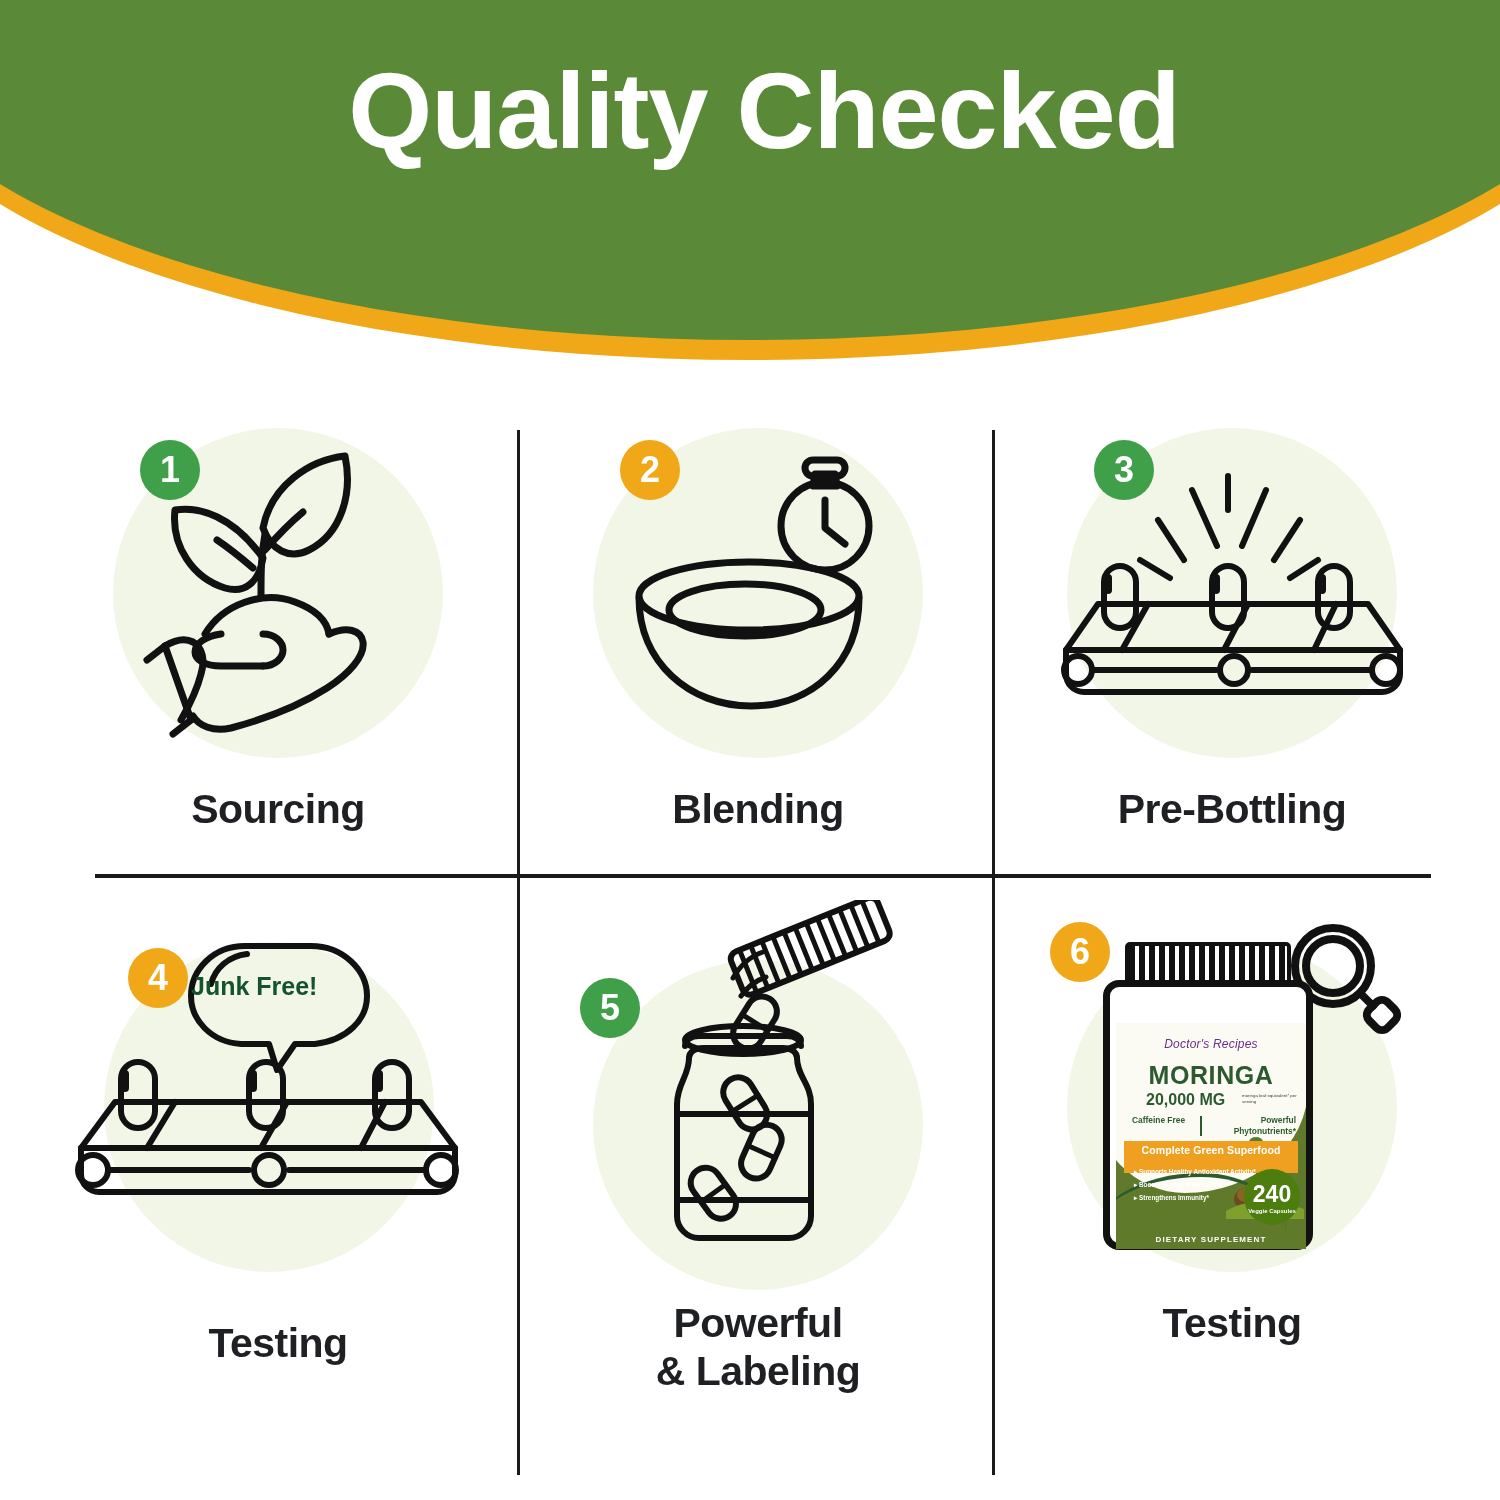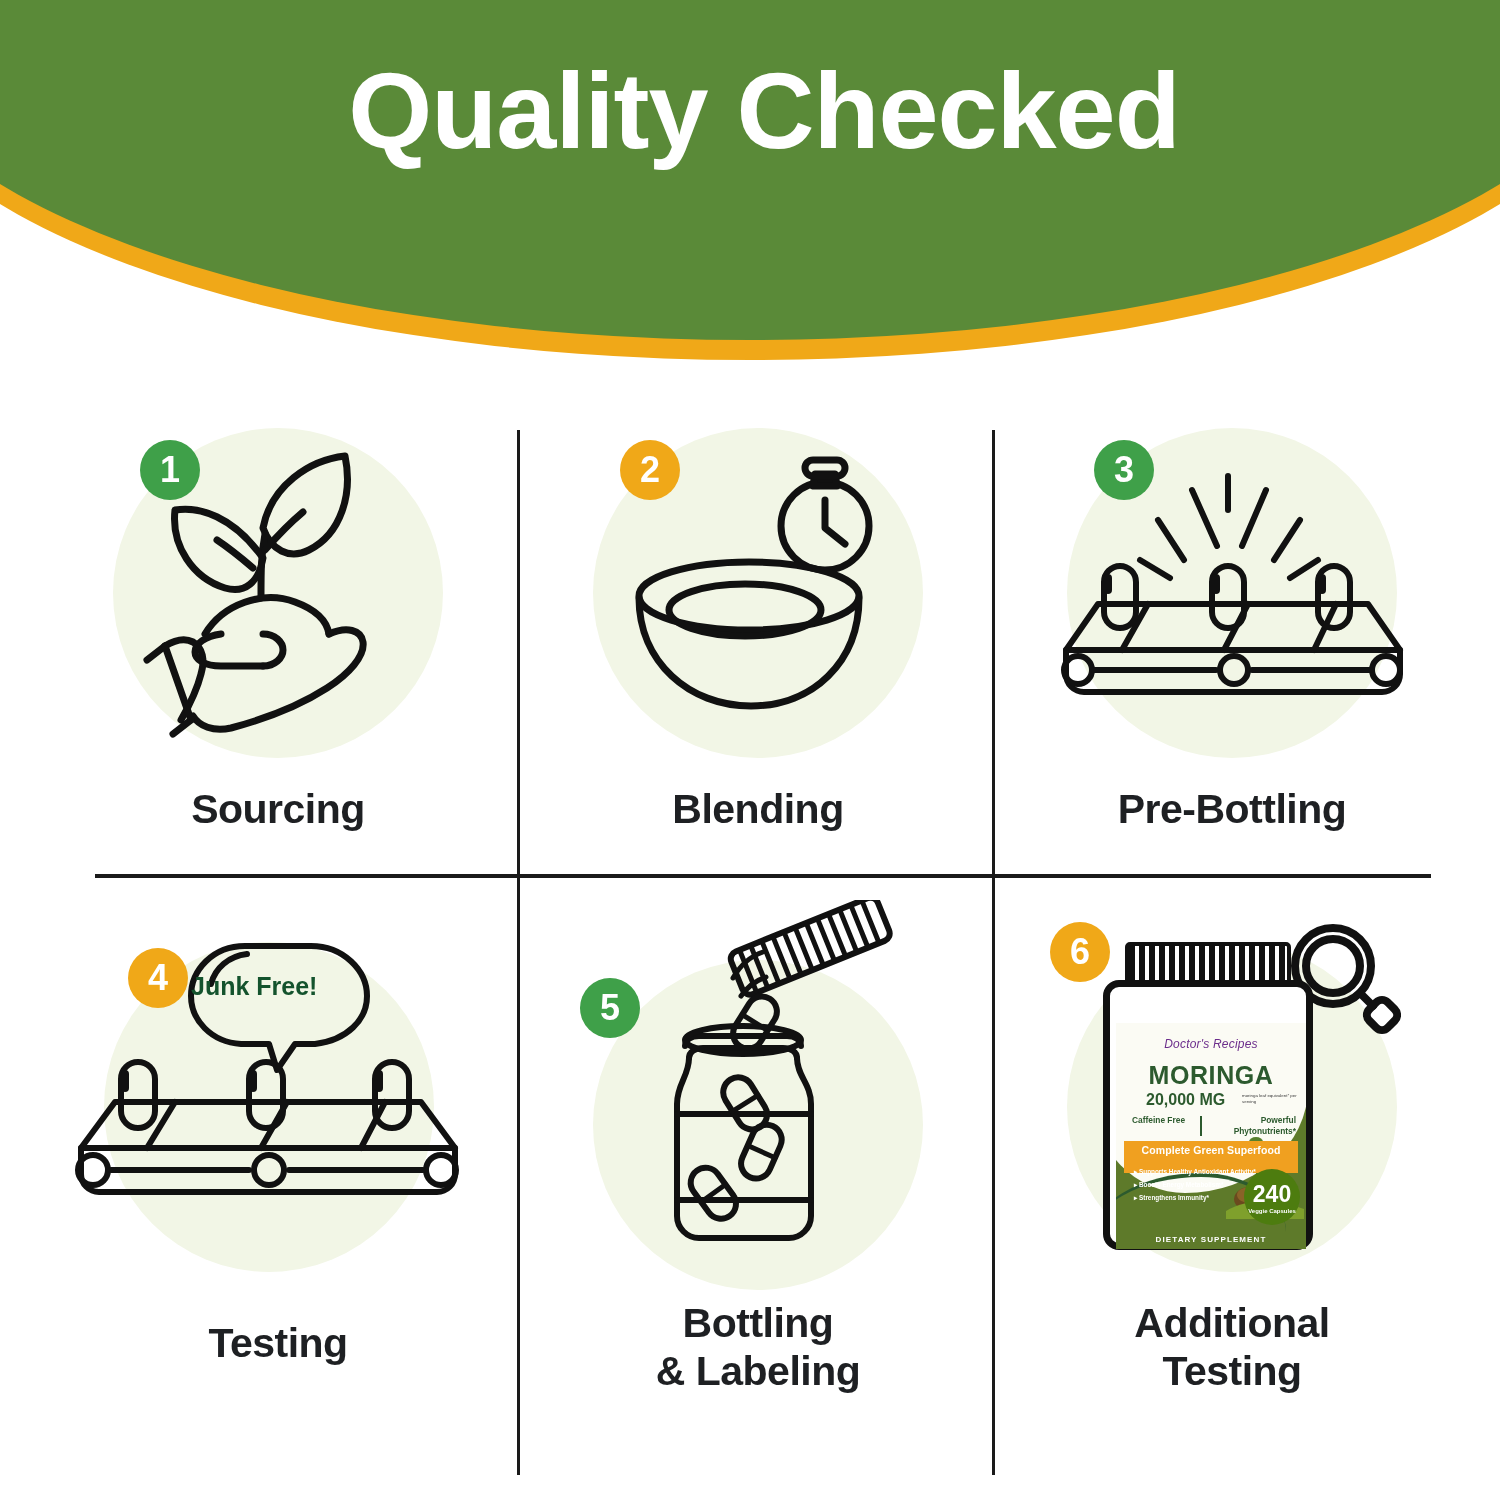--- a/index.html
+++ b/index.html
@@ -390,21 +390,21 @@
           <rect x="155" y="224" width="30" height="56" rx="15"></rect>
           <path d="M155 252 L185 252" stroke-width="5"></path>
         </g>
         <g transform="rotate(-36 118 290)">
           <rect x="103" y="266" width="30" height="56" rx="15"></rect>
           <path d="M103 294 L133 294" stroke-width="5"></path>
         </g>
       </svg>
     </div>
     <div class="step-label">
-      <span style="display:block">Bottling</span>
+      <span style="display:block">Powerful</span>
       <span style="display:block">&amp; Labeling</span>
     </div>
   </div>
 
   <div class="step c3 r2">
     <div class="blob"></div>
     <div class="badge orange">6</div>
 
     <div class="art" style="width:330px; height:380px; position:relative; top:12px;">
 
@@ -471,18 +471,17 @@
                 <span class="s">Veggie Capsules</span>
               </div>
               <div class="bl bl-footer">DIETARY SUPPLEMENT</div>
             </div>
           </div>
         </div>
       </div>
     </div>
 
     <div class="step-label">
-      <span style="display:block">Additional</span>
       <span style="display:block">Testing</span>
     </div>
   </div>
 
 </div>
 
 </body></html>

